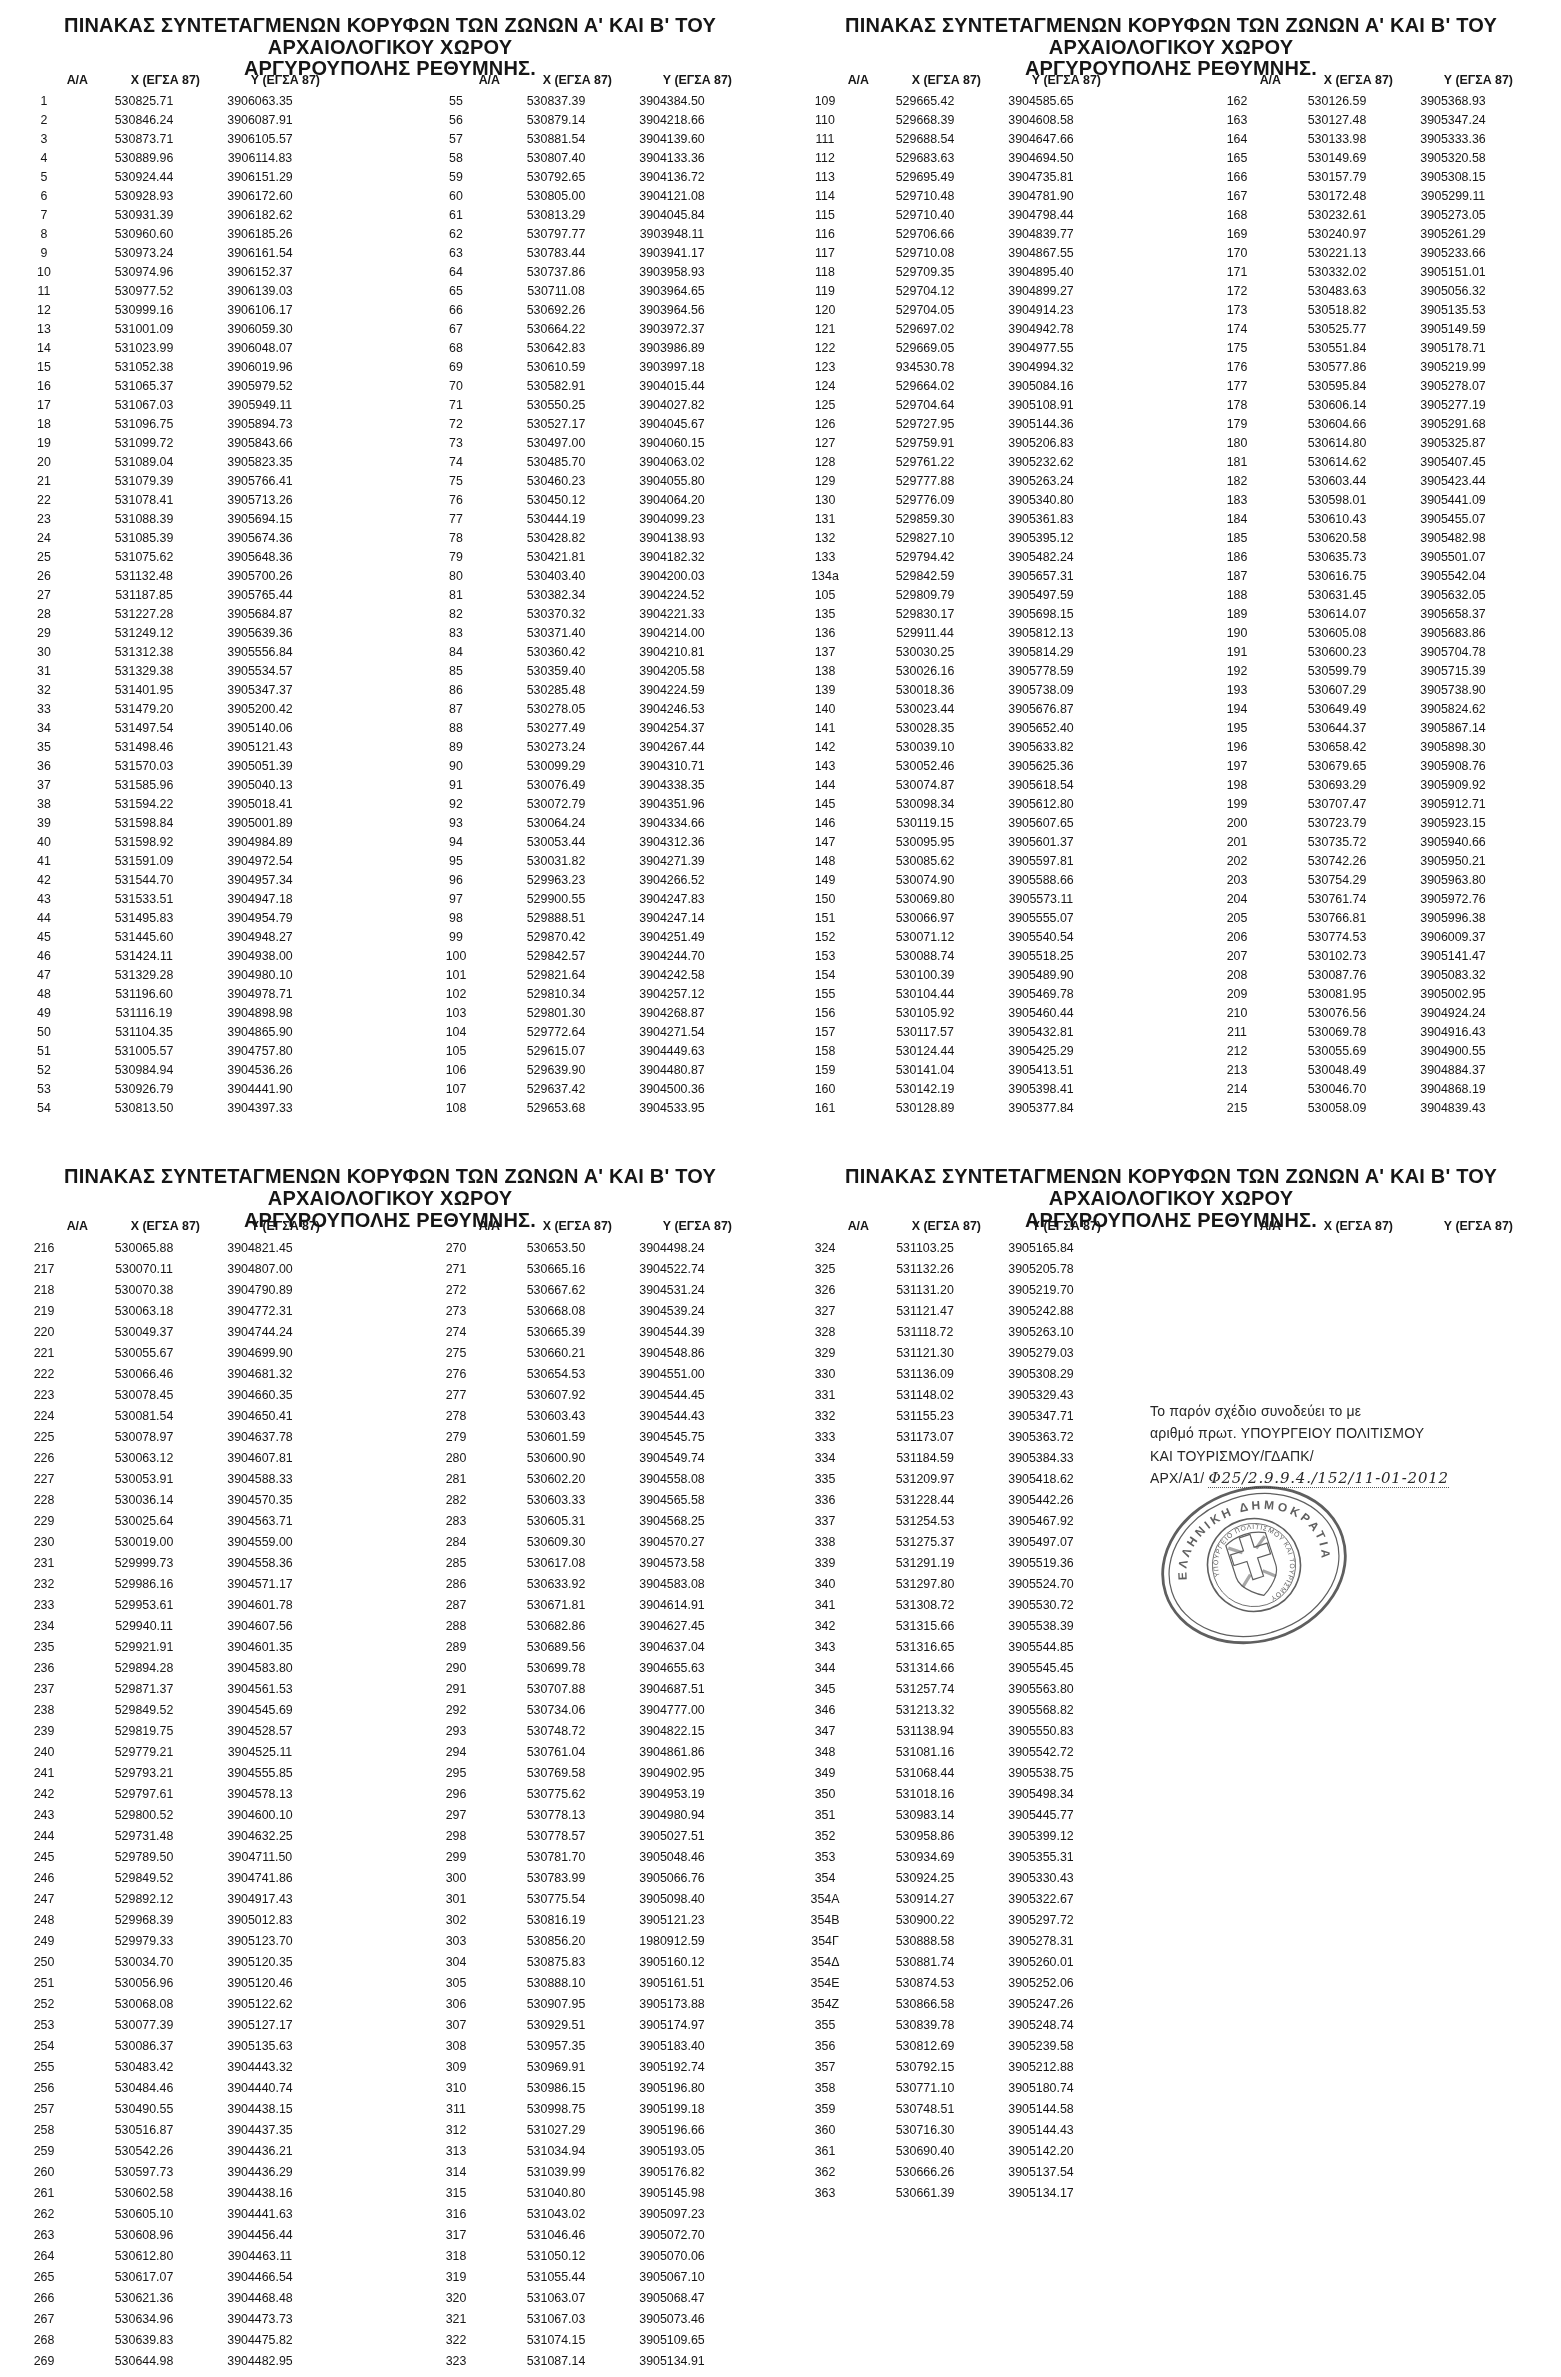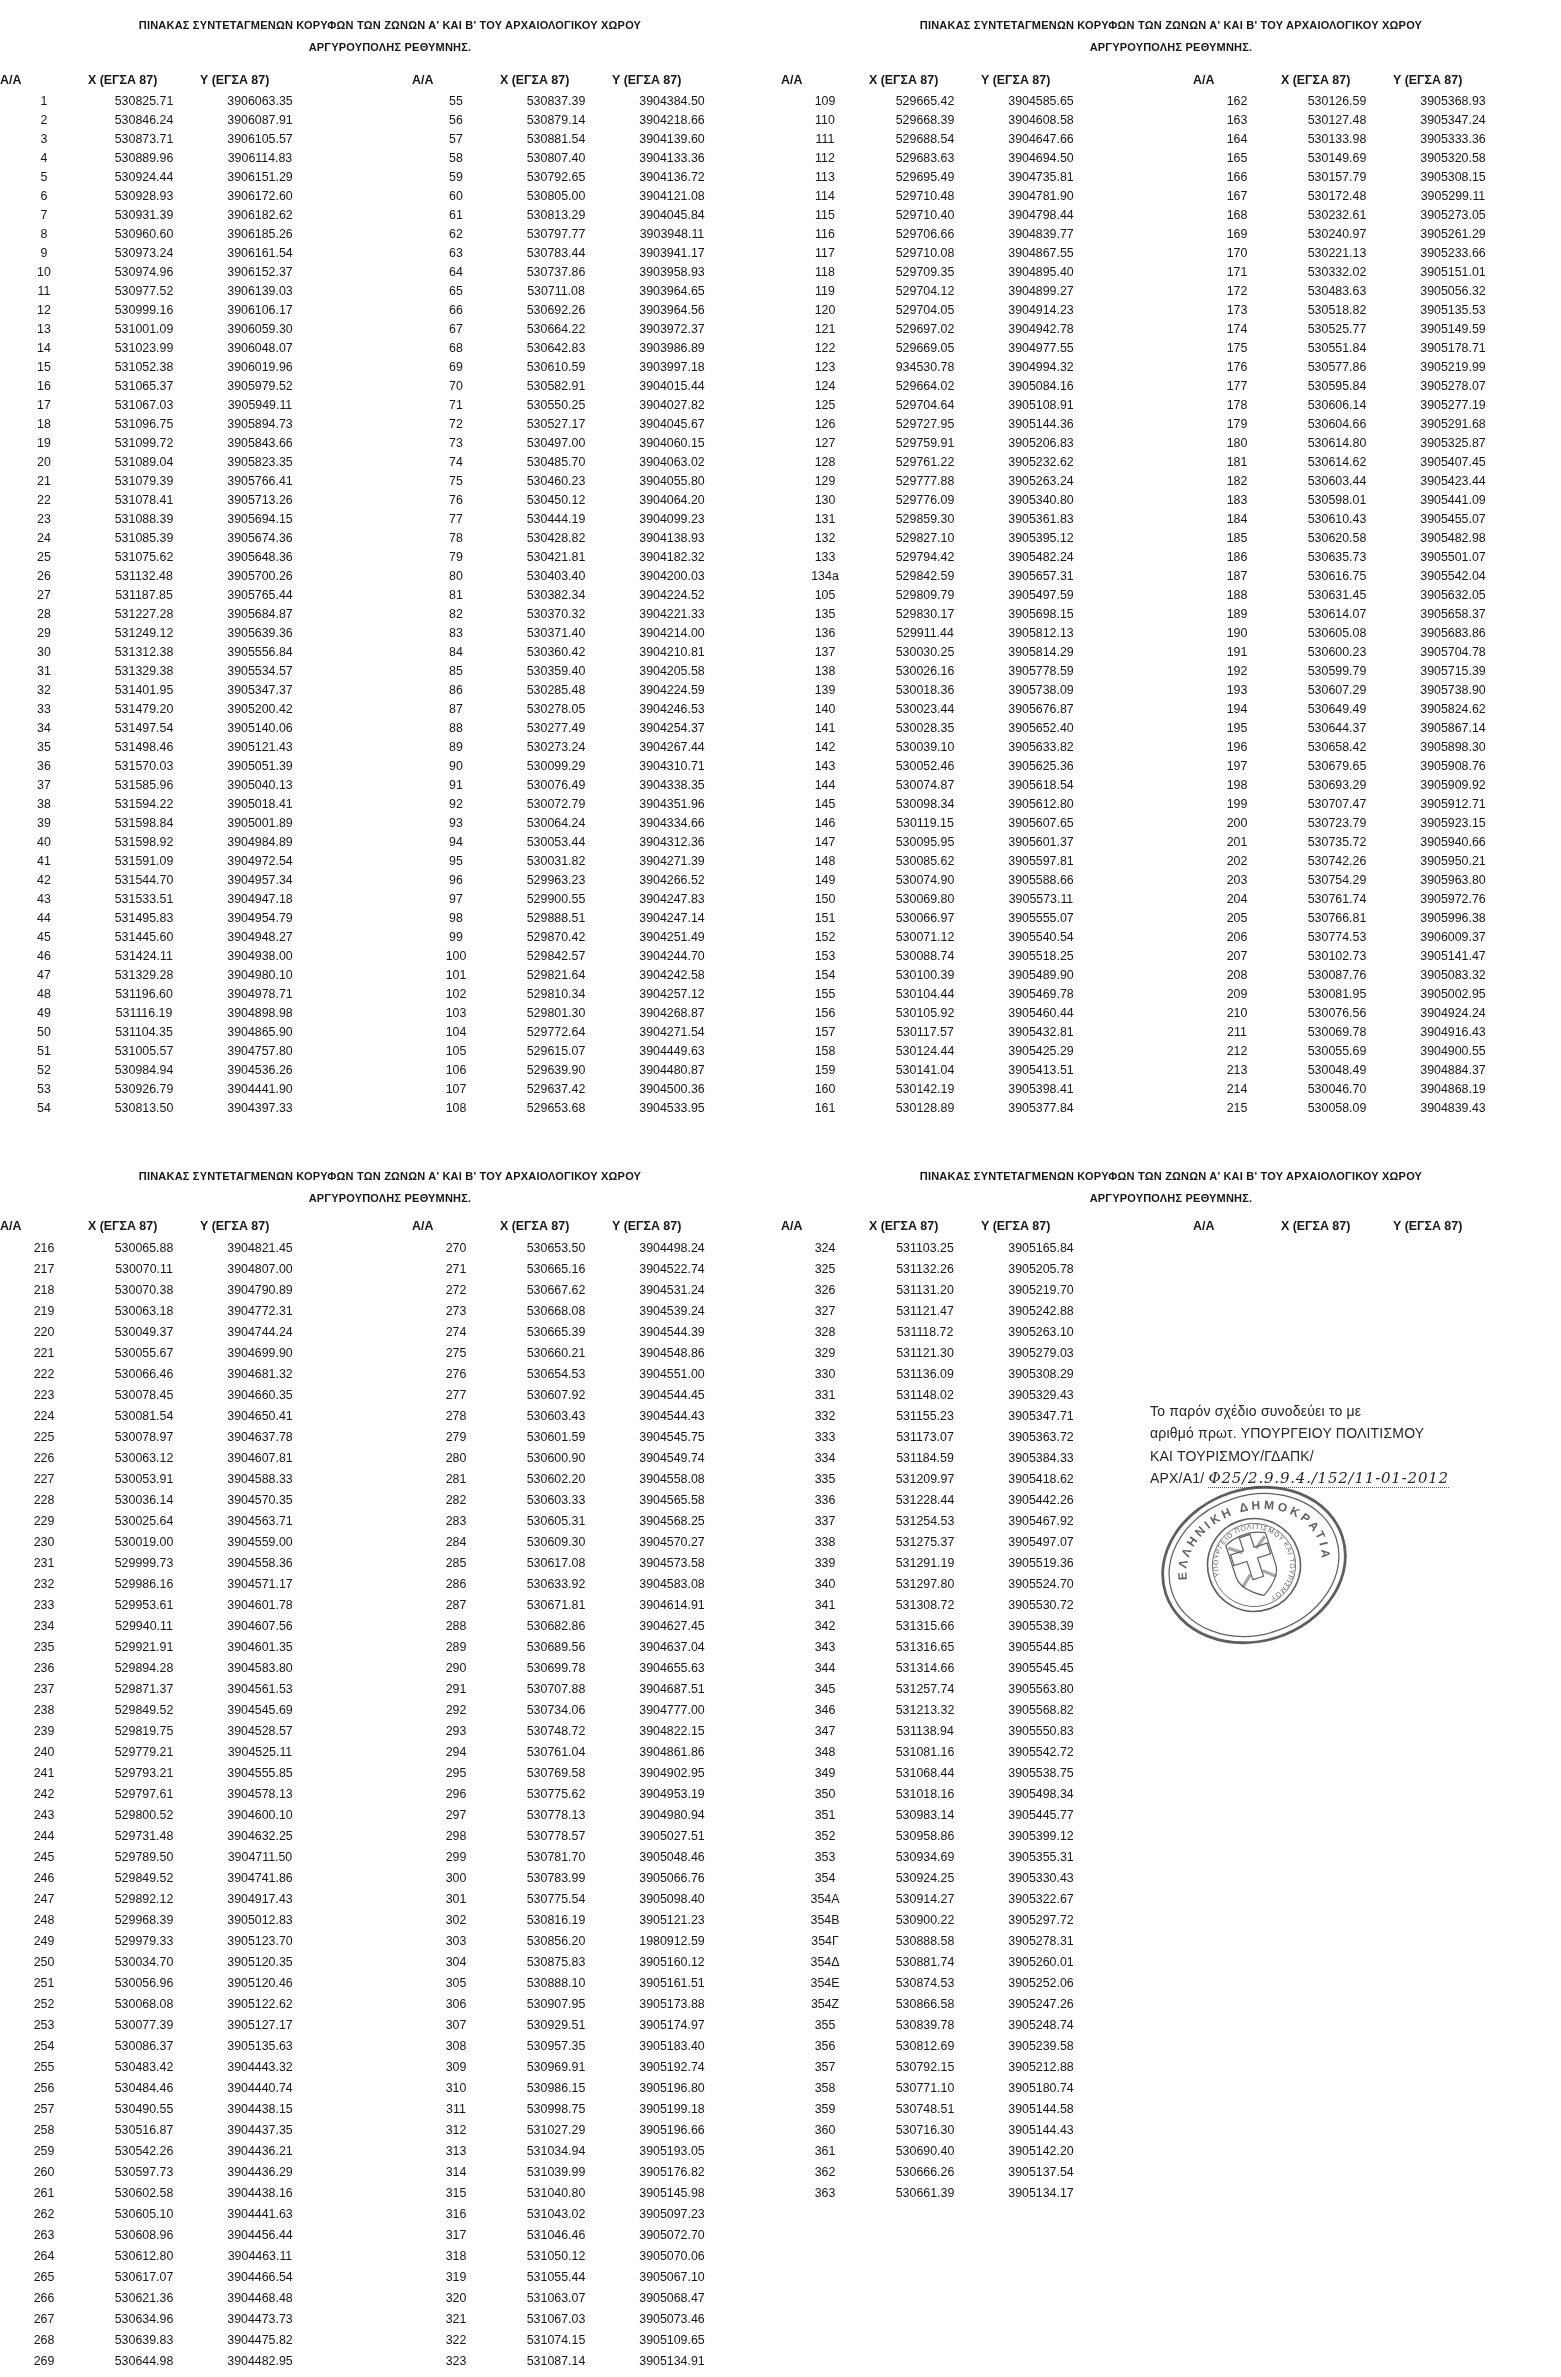--- a/index.html
+++ b/index.html
@@ -4,30 +4,30 @@
 <style>
   html,body{margin:0;padding:0;background:#ffffff;}
   .page{position:relative;width:1562px;height:2377px;background:#ffffff;overflow:hidden;
         font-family:"Liberation Sans", sans-serif;color:#161616;}
   .panel{position:absolute;width:780px;}
   .panel.top{top:0;height:1144px;}
   .panel.bottom{top:1144px;height:1234px;}
   .panel.left{left:0;}
   .panel.right{left:781px;}
   .ptitle{position:absolute;left:14.4px;right:14.4px;text-align:center;font-weight:bold;
-          font-size:11px;line-height:21.6px;letter-spacing:0.2px;}
+          font-size:20px;line-height:21.6px;letter-spacing:0.2px;}
   .panel.top .ptitle{top:15px;}
   .panel.bottom .ptitle{top:22.4px;}
   .groups{position:absolute;left:0;right:0;}
   .panel.top .groups{top:68px;}
   .panel.bottom .groups{top:70px;}
   table.coords{position:absolute;border-collapse:collapse;table-layout:fixed;}
   table.coords.g1{left:0;}
   table.coords.g2{left:412px;}
-  table.coords th{font-size:12.4px;font-weight:bold;height:24px;padding:0;text-align:left;white-space:nowrap;}
+  table.coords th{font-size:12.4px;font-weight:bold;height:24px;padding:0;text-align:right;white-space:nowrap;}
   table.coords td{font-size:12.4px;padding:0;text-align:center;white-space:nowrap;}
   .panel.top table.coords td{height:19px;line-height:19px;}
   .panel.bottom table.coords td{height:21px;line-height:21px;}
   col.c-aa{width:88px;} col.c-x{width:112px;} col.c-y{width:120px;}
   
   .stamp-block{position:absolute;left:369px;top:256px;width:409px;font-size:14px;
                line-height:22.4px;color:#262626;letter-spacing:0.2px;}
   .hand{font-family:"DejaVu Serif", serif;font-style:italic;font-size:15px;letter-spacing:0.8px;
         border-bottom:0.8px dotted #555;margin-top:33px;}
   .seal{position:absolute;left:369px;top:333px;width:208px;height:176px;opacity:.82;}

